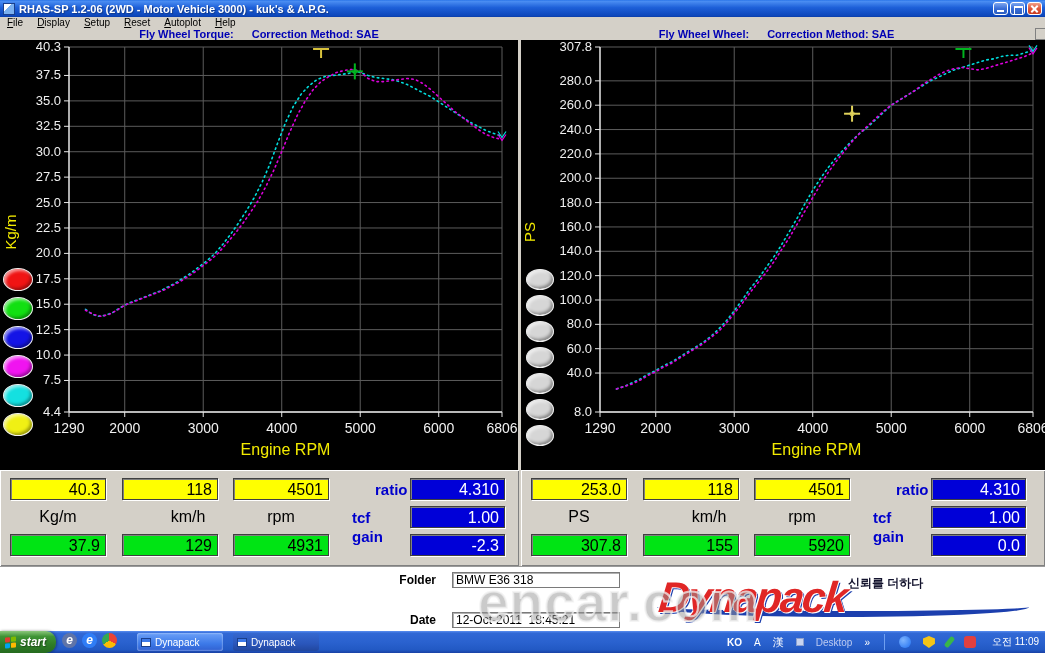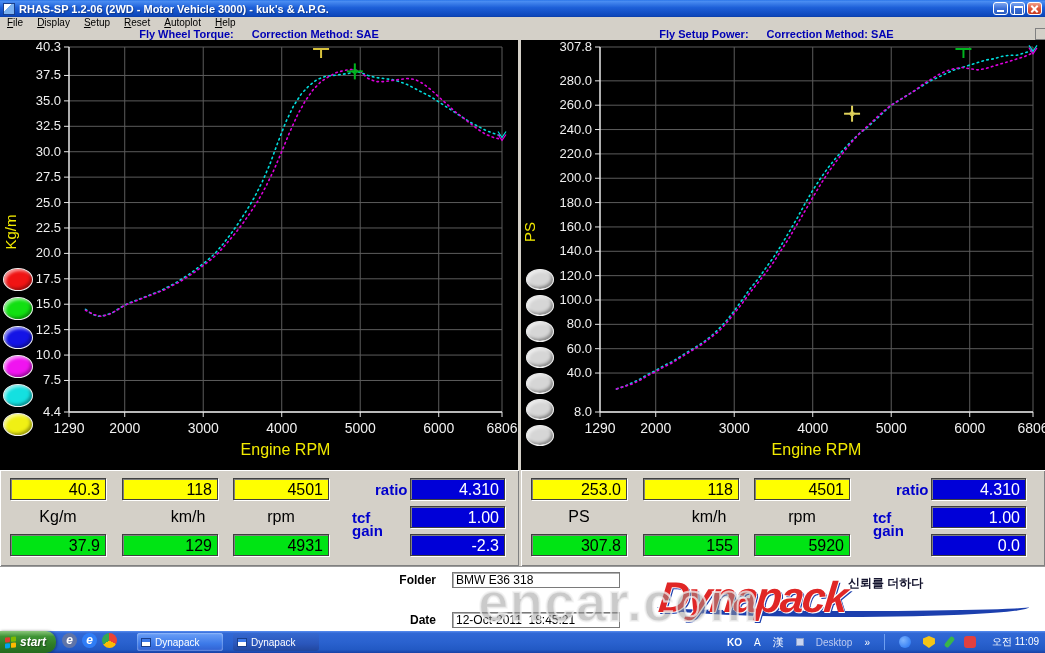--- a/index.html
+++ b/index.html
@@ -63,21 +63,21 @@
     padding:1px 5px 0 0; color:#000; border:1px solid #404040;
     box-shadow:inset 1px 1px 0 #808080, 1px 1px 0 #ffffff; }
   .field.yellow { background:#ffff00; }
   .field.green  { background:#00e414; }
   .field.blue   { background:#0000d8; color:#ffffff; }
   .fw { width:96px; }
   .c1 { left:10px; } .c2 { left:122px;padding-left:36px; } .c3 { left:233px; } .c5 { left:410px; width:95px; }
   .r1 { top:8px; } .r2 { top:36px; } .r3 { top:64px; }
   .unit-label { position:absolute; top:38px; width:96px; text-align:center; font-size:16px; color:#000; }
   .side-label { position:absolute; left:352px; width:50px; font-size:15px; font-weight:bold; color:#0000cc; }
-  .sl1 { top:11px;margin-left:23px; } .sl2 { top:39px; } .sl3 { top:52px; }
+  .sl1 { top:11px;margin-left:23px; } .sl2 { top:39px; } .sl3 { top:58px; }
 
   
   .bottom { position:absolute; left:0; top:566px; width:1045px; height:65px; background:#ffffff;
     border-top:1px solid #9a9a9a; }
   .form-row { position:absolute; left:380px; display:flex; align-items:center; }
   .fr1 { top:5px; } .fr2 { top:25px; } .fr3 { top:45px; }
   .form-label { width:72px; text-align:right; font-size:12px; font-weight:bold; color:#000; padding-right:16px; }
   .form-input { width:168px; height:16px; font-size:12px; font-family:"Liberation Sans",sans-serif;
     border:1px solid #7a7a7a; box-shadow:inset 1px 1px 0 #b0b0b0; background:#fff; padding:0 3px; color:#000; }
   .logo-block { position:absolute; left:655px; top:4px; width:388px; height:60px; }
@@ -143,21 +143,21 @@
     <span class="menu-item">Autoplot</span>
     <span class="menu-item">Help</span>
   </div>
 
   <div class="chart-headers">
     <div class="chart-header lh">
       <span>Fly Wheel Torque:</span>
       <span>Correction Method: SAE</span>
     </div>
     <div class="chart-header rh">
-      <span>Fly Setup Power:</span>
+      <span>Fly Wheel Wheel:</span>
       <span>Correction Method: SAE</span>
     </div>
     <span class="corner-box"></span>
   </div>
 
   <div class="charts">
     <div class="chart-panel" id="panel-left">
       <svg class="plot-svg" id="plot-left" width="518" height="430">
           <line x1="69" x2="502" y1="7" y2="7" stroke="#5c5c5c" stroke-width="1"></line>
           <line x1="64" x2="69" y1="7" y2="7" stroke="#e8e8e8" stroke-width="1"></line>

